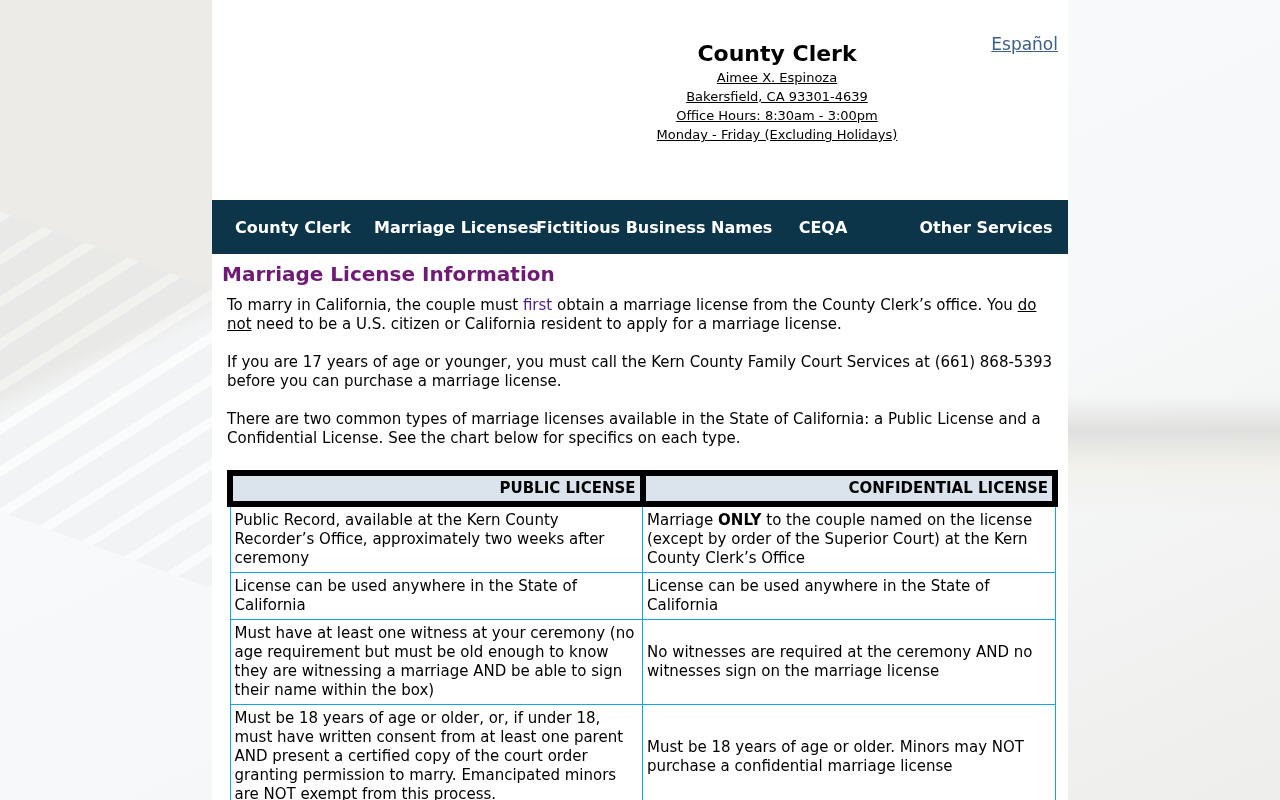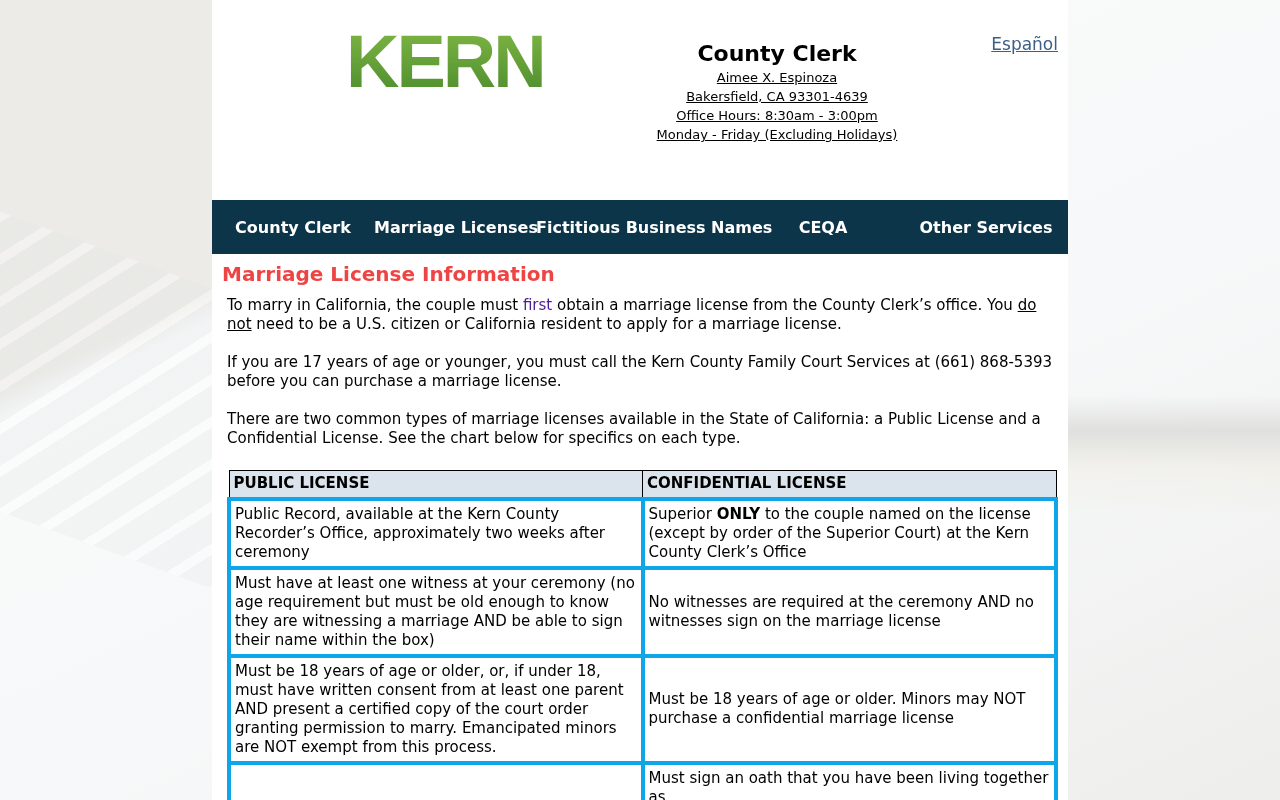--- a/index.html
+++ b/index.html
@@ -66,53 +66,52 @@
     .nav {
       height: 54px; background: #0c3549;
       display: flex; align-items: center;
     }
     .nav-item {
       color: #ffffff; font-weight: bold; font-size: 16px;
       text-align: center; white-space: nowrap;
     }
     .content { padding: 8px 10px 0 10px; }
     .page-title {
-      font-size: 20px; font-weight: bold; color: #ef4444; line-height: 24px;
+      font-size: 20px; font-weight: bold; color: #701a75; line-height: 24px;
       margin-bottom: 10px;
     }
     .para {
       font-size: 15px; line-height: 19px; padding: 0 5px;
       margin-bottom: 19px;
     }
     .link-red { color: #4c1d95; }
     .u { text-decoration: underline; }
     table.lic {
       margin-left: 5px; width: 831px; border-collapse: collapse;
       font-size: 15px; line-height: 19px;
     }
     table.lic th {
-      background: #dbe3ec; font-weight: bold; text-align: left;
-      border: 1px solid #000000; padding: 3px 4px; height: 28px;
+      background: #dbe3ec; font-weight: bold; text-align: right;
+      border: 6px solid #000000; padding: 3px 4px; height: 28px;
     }
     table.lic td {
-      border: 4px solid #0ea5e9; padding: 4px 4px 4px 4px; vertical-align: middle;
+      border: 1px solid #0ea5e9; padding: 4px 4px 4px 4px; vertical-align: middle;
       width: 50%;
     }
   </style>
 </head>
 <body>
 
 <div class="bg"></div>
 <div class="bg-spiral"></div>
 <div class="bg-pen"></div>
 
 <div class="page">
   <div class="header">
     <div class="logo">
-      <div class="logo-kern">KERN</div>
     </div>
 
     <a class="espanol">Español</a>
 
     <div class="clerk-info">
       <div class="clerk-title">County Clerk</div>
       <div class="clerk-line">Aimee X. Espinoza</div>
       <div class="clerk-line">Bakersfield, CA 93301-4639</div>
       <div class="clerk-line">Office Hours: 8:30am - 3:00pm</div>
       <div class="clerk-line">Monday - Friday (Excluding Holidays)</div>
@@ -139,21 +138,25 @@
     <table class="lic">
       <thead>
         <tr>
           <th>PUBLIC LICENSE</th>
           <th>CONFIDENTIAL LICENSE</th>
         </tr>
       </thead>
       <tbody>
         <tr style="height:67px;">
           <td>Public Record, available at the Kern County Recorder’s Office, approximately two weeks after ceremony</td>
-          <td><span>Superior </span><b>ONLY</b><span> to the couple named on the license (except by order of the Superior Court) at the Kern County Clerk’s Office</span></td>
+          <td><span>Marriage </span><b>ONLY</b><span> to the couple named on the license (except by order of the Superior Court) at the Kern County Clerk’s Office</span></td>
+        </tr>
+        <tr style="height:28px;">
+          <td>License can be used anywhere in the State of California</td>
+          <td>License can be used anywhere in the State of California</td>
         </tr>
         <tr style="height:85px;">
           <td>Must have at least one witness at your ceremony (no age requirement but must be old enough to know they are witnessing a marriage AND be able to sign their name within the box)</td>
           <td>No witnesses are required at the ceremony AND no witnesses sign on the marriage license</td>
         </tr>
         <tr style="height:104px;">
           <td>Must be 18 years of age or older, or, if under 18, must have written consent from at least one parent AND present a certified copy of the court order granting permission to marry. Emancipated minors are NOT exempt from this process.</td>
           <td>Must be 18 years of age or older. Minors may NOT purchase a confidential marriage license</td>
         </tr>
         <tr style="height:60px;">

